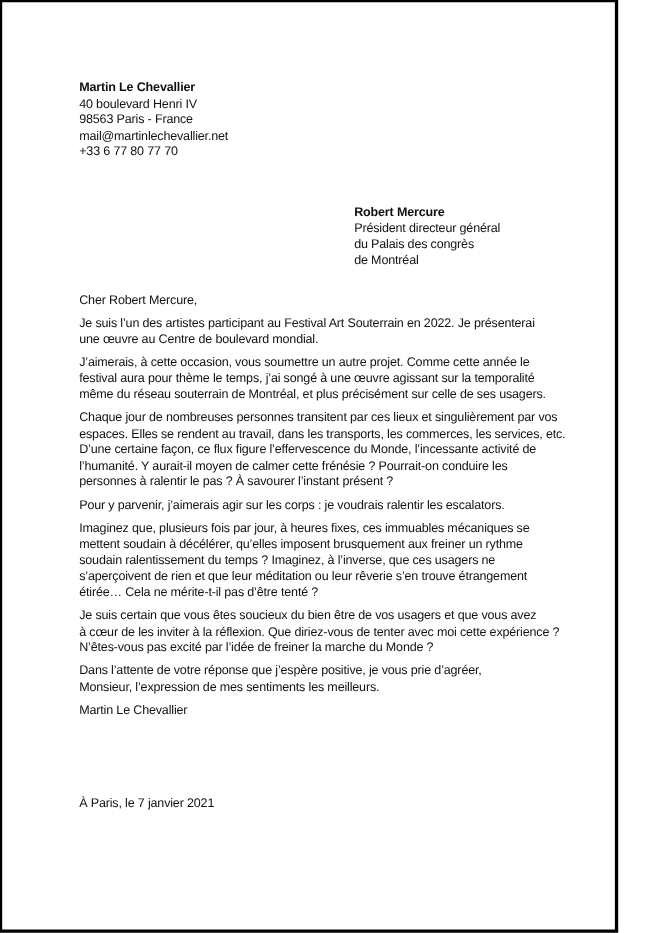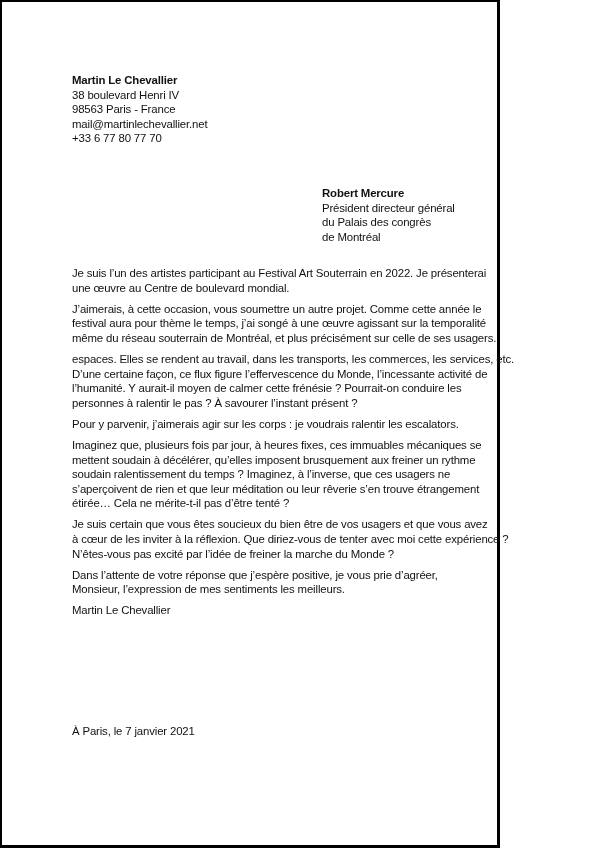--- a/index.html
+++ b/index.html
@@ -1,19 +1,19 @@
 <!DOCTYPE html>
 <html><head>
 <meta charset="utf-8">
 <style>
   html, body { margin: 0; padding: 0; background: #ffffff; }
   body { width: 600px; height: 848px; overflow: hidden; }
   .page {
     position: relative;
-    width: 500px; height: 848px;
+    width: 562px; height: 848px;
     box-sizing: border-box;
     border-top: 2px solid #000;
     border-left: 2px solid #000;
     border-right: 3px solid #000;
     border-bottom: 3px solid #000;
     background: #fff;
     color: #111;
     font-family: "Liberation Sans", sans-serif;
     font-size: 11.4px;
     line-height: 14.6px;
@@ -28,47 +28,51 @@
   .para { margin: 0 0 6.5px 0; }
   .date { left: 70px; top: 722px; }
 </style>
 </head>
 <body>
 
 <div class="page">
 
   <div class="block sender">
     <span class="line bold">Martin Le Chevallier</span>
-    <span class="line">38 boulevard Henri IV</span>
+    <span class="line">40 boulevard Henri IV</span>
     <span class="line">98563 Paris - France</span>
     <span class="line">mail@martinlechevallier.net</span>
     <span class="line">+33 6 77 80 77 70</span>
   </div>
 
   <div class="block recipient">
     <span class="line bold">Robert Mercure</span>
     <span class="line">Président directeur général</span>
     <span class="line">du Palais des congrès</span>
     <span class="line">de Montréal</span>
   </div>
 
   <div class="block body">
+    <p class="para">
+      <span class="line">Cher Robert Mercure,</span>
+    </p>
 
     <p class="para">
       <span class="line">Je suis l’un des artistes participant au Festival Art Souterrain en 2022. Je présenterai</span>
       <span class="line">une œuvre au Centre de boulevard mondial.</span>
     </p>
 
     <p class="para">
       <span class="line">J’aimerais, à cette occasion, vous soumettre un autre projet. Comme cette année le</span>
       <span class="line">festival aura pour thème le temps, j’ai songé à une œuvre agissant sur la temporalité</span>
       <span class="line">même du réseau souterrain de Montréal, et plus précisément sur celle de ses usagers.</span>
     </p>
 
     <p class="para">
+      <span class="line">Chaque jour de nombreuses personnes transitent par ces lieux et singulièrement par vos</span>
       <span class="line">espaces. Elles se rendent au travail, dans les transports, les commerces, les services, etc.</span>
       <span class="line">D’une certaine façon, ce flux figure l’effervescence du Monde, l’incessante activité de</span>
       <span class="line">l’humanité. Y aurait-il moyen de calmer cette frénésie ? Pourrait-on conduire les</span>
       <span class="line">personnes à ralentir le pas ? À savourer l’instant présent ?</span>
     </p>
 
     <p class="para">
       <span class="line">Pour y parvenir, j’aimerais agir sur les corps : je voudrais ralentir les escalators.</span>
     </p>
 

